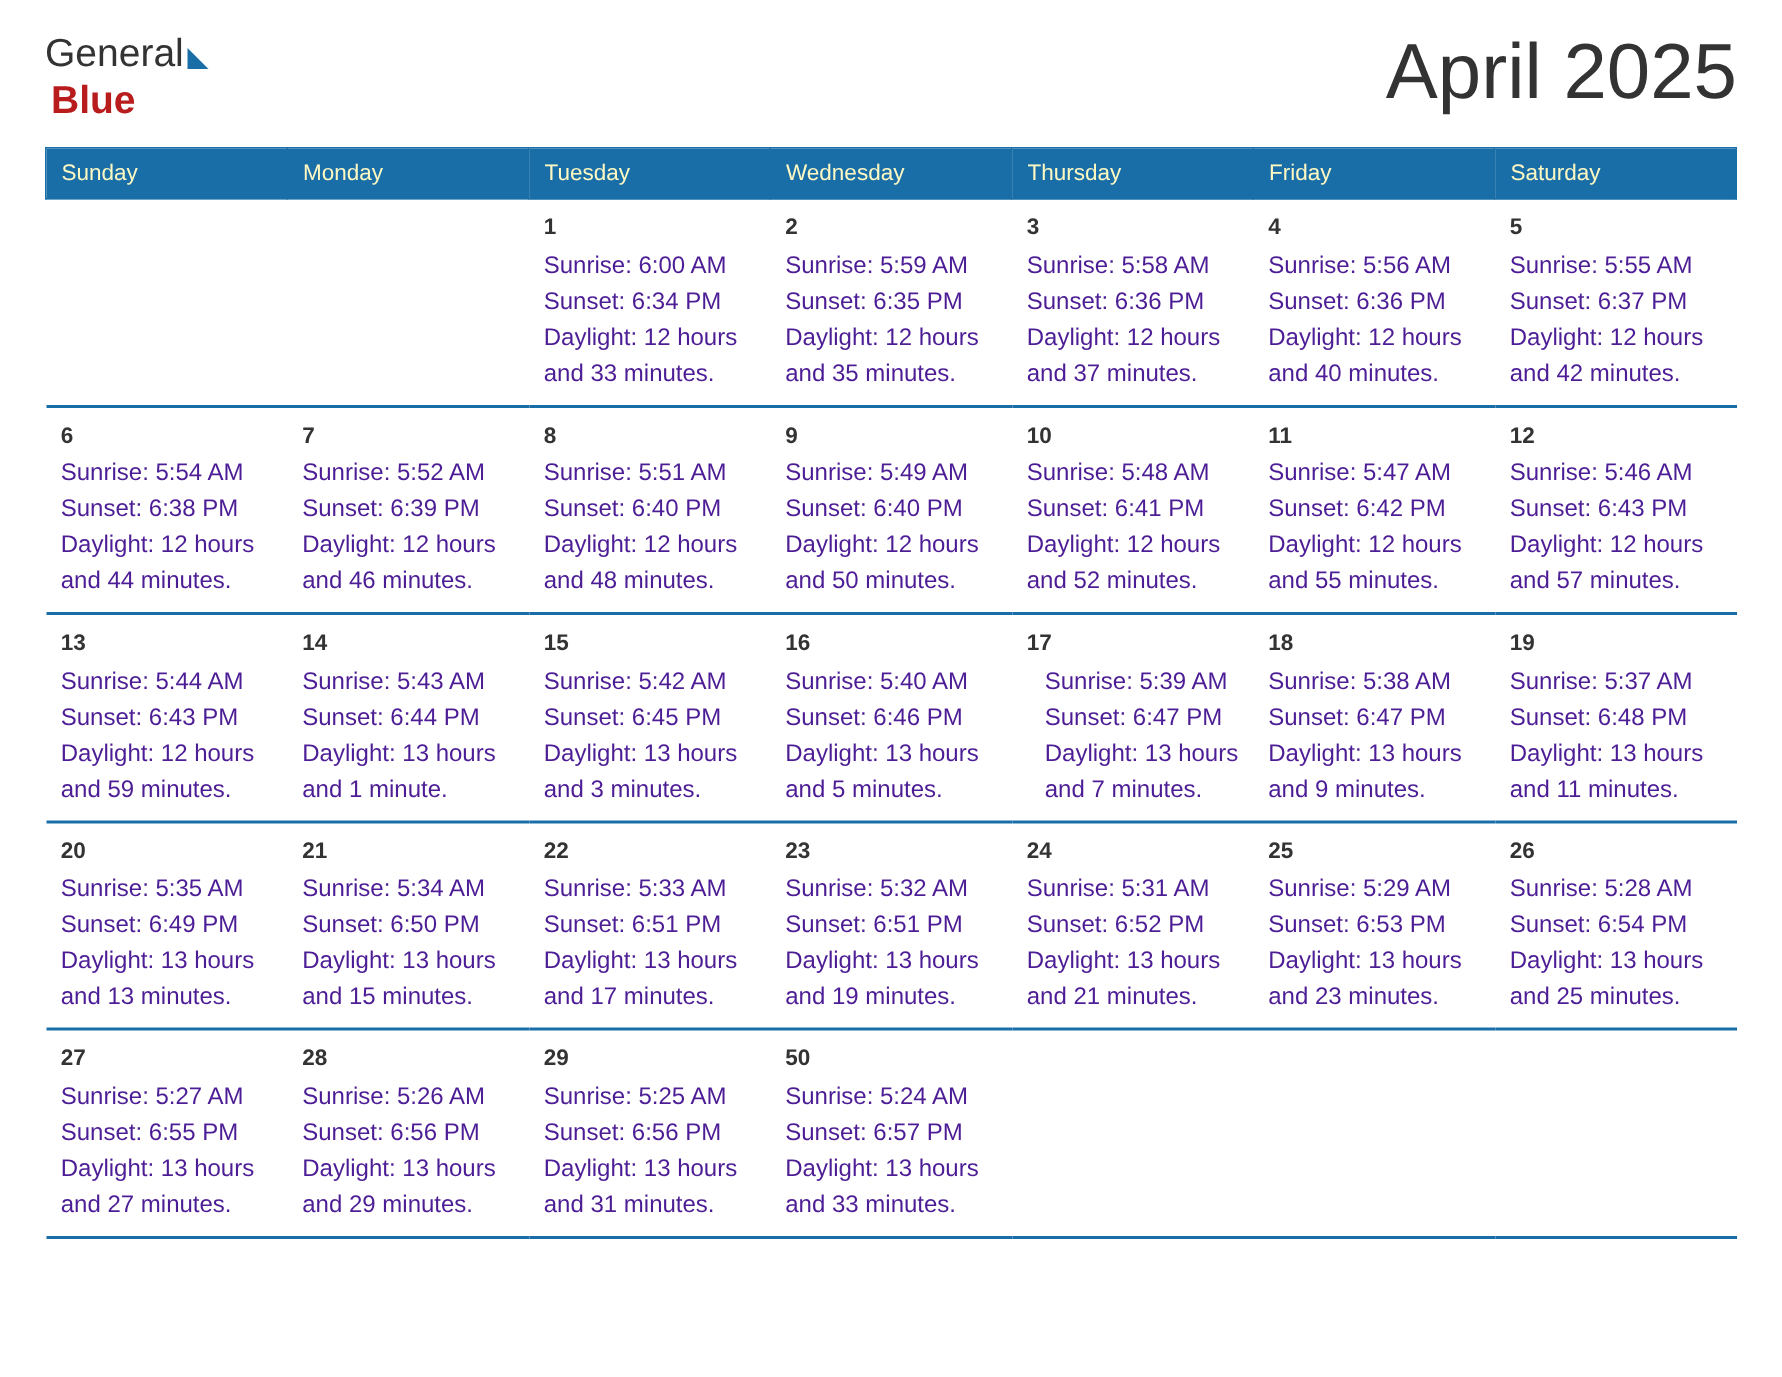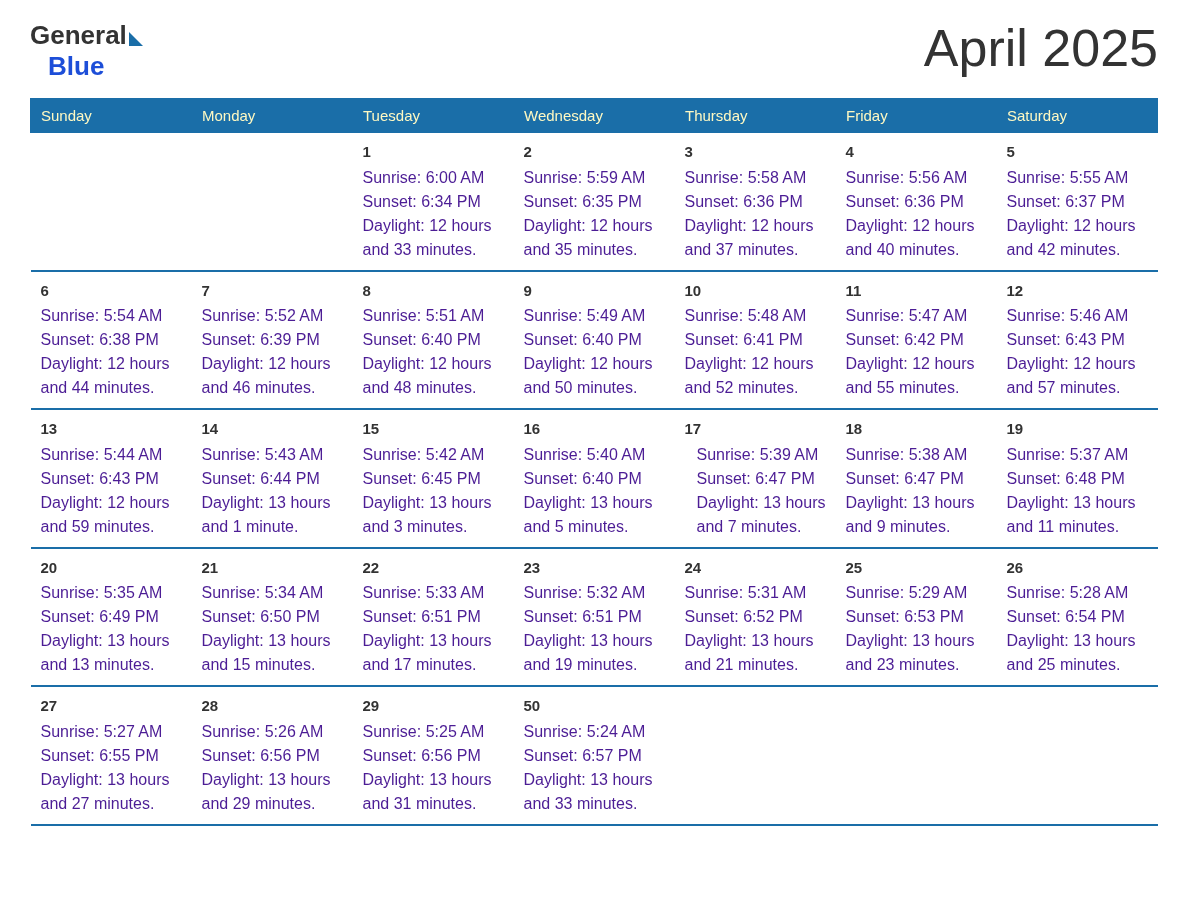--- a/index.html
+++ b/index.html
@@ -21,38 +21,38 @@
       display: flex;
       flex-direction: column;
       align-items: flex-start;
     }
     .logo-top {
       display: flex;
       align-items: center;
     }
     .logo-general {
       font-size: 26px;
-      font-weight: bold;
+      font-weight: normal;
       color: #333;
       text-align: center;
     }
     .logo-arrow {
       width: 0;
       height: 0;
       border-left: 14px solid #1a6ea8;
       border-top: 14px solid transparent;
       border-bottom: 0px solid transparent;
       margin-left: 2px;
       margin-top: 6px;
     }
     .logo-blue {
       font-size: 26px;
       font-weight: bold;
-      color: #1d4ed8;
-      margin-left: 18px;
+      color: #b91c1c;
+      margin-left: 4px;
     }
     .title-block {
       text-align: right;
     }
     .title-block h1 {
       font-size: 52px;
       font-weight: normal;
       color: #333;
       line-height: 1.1;
     }
@@ -240,21 +240,21 @@
         <td>
           <span class="day-number">15</span>
           <div class="day-info" style="white-space: pre-line;">Sunrise: 5:42 AM
 Sunset: 6:45 PM
 Daylight: 13 hours
 and 3 minutes.</div>
         </td>
         <td>
           <span class="day-number">16</span>
           <div class="day-info" style="white-space: pre-line;">Sunrise: 5:40 AM
-Sunset: 6:40 PM
+Sunset: 6:46 PM
 Daylight: 13 hours
 and 5 minutes.</div>
         </td>
         <td>
           <span class="day-number">17</span>
           <div class="day-info" style="white-space: pre-line; margin-left: 12px;">Sunrise: 5:39 AM
 Sunset: 6:47 PM
 Daylight: 13 hours
 and 7 minutes.</div>
         </td>

